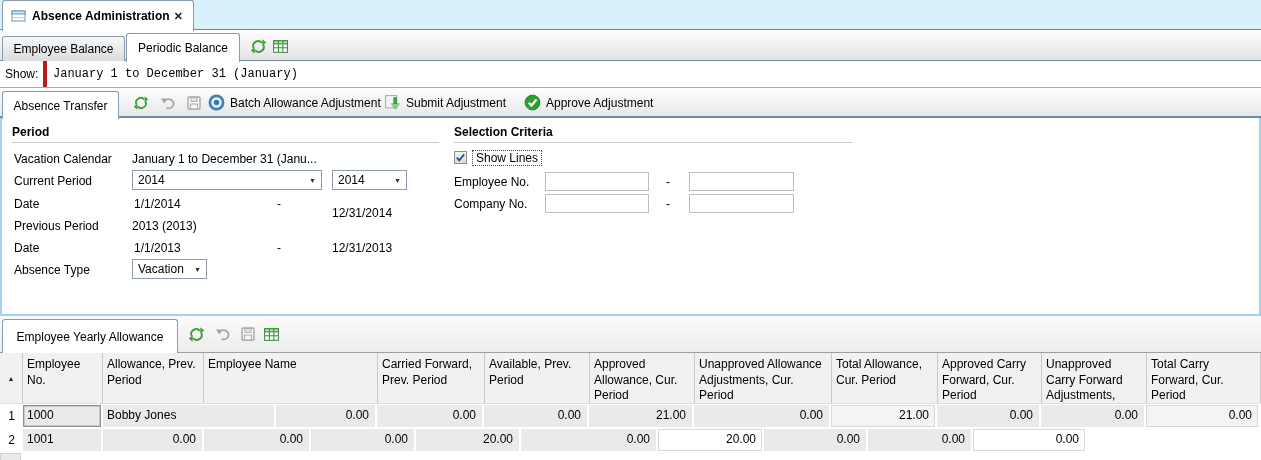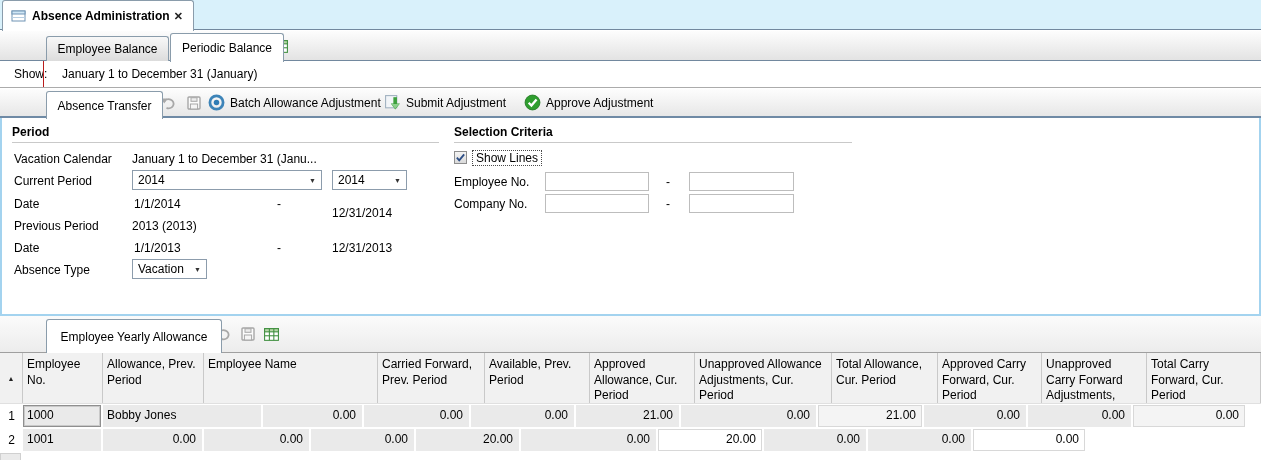--- a/index.html
+++ b/index.html
@@ -12,33 +12,33 @@
   .doc-tab{position:absolute;left:2px;top:0;width:192px;height:31px;background:#fff;
            border:1px solid #8a9cab;border-bottom:none;border-radius:3px 3px 0 0;
            box-sizing:border-box;display:flex;align-items:center;padding:0 8px;z-index:2;}
   .doc-tab .lbl{font-weight:bold;margin-left:6px;white-space:nowrap;}
   .doc-close{margin-left:auto;font-size:11px;font-weight:bold;color:#222;cursor:default;padding:0 2px;}
 
   
   .view-row{position:absolute;left:0;top:31px;width:100%;height:30px;
             background:linear-gradient(#fdfdfd,#e3e3e3);border-bottom:1px solid #72889e;box-sizing:border-box;}
   .tab{position:absolute;box-sizing:border-box;border:1px solid #8a9cab;border-bottom:none;
-       border-radius:3px 3px 0 0;display:flex;align-items:center;justify-content:center;white-space:nowrap;margin-left:44px;}
+       border-radius:3px 3px 0 0;display:flex;align-items:center;justify-content:center;white-space:nowrap;}
   .tab.inactive{background:linear-gradient(#f8f8f8,#dcdcdc);}
   .tab.active{background:#fff;z-index:3;}
   .t-empbal{left:2px;top:5px;width:123px;height:25px;}
   .t-perbal{left:126px;top:2px;width:114px;height:29px;}
   .view-row .ic{position:absolute;top:7px;}
 
   
   .show-row{position:absolute;left:0;top:61px;width:100%;height:27px;background:#fff;
             border-bottom:1px solid #ababab;box-sizing:border-box;}
-  .show-lbl{position:absolute;left:14px;top:0;line-height:26px;}
-  .show-val{position:absolute;left:43px;right:0;top:0;bottom:0;border-left:1px solid #b91c1c;
-            display:flex;align-items:center;padding-left:18px;}
+  .show-lbl{position:absolute;left:5px;top:0;line-height:26px;}
+  .show-val{position:absolute;left:43px;right:0;top:0;bottom:0;border-left:4px solid #b91c1c;
+            display:flex;align-items:center;padding-left:6px;font-family:Liberation Mono, monospace;}
 
   
   .tool-row{position:absolute;left:0;top:89px;width:100%;height:29px;
             background:linear-gradient(#fdfdfd,#e7e7e7);border-bottom:2px solid #6f8aa5;box-sizing:border-box;}
   .t-transfer{left:2px;top:2px;width:117px;height:28px;}
   .tool-row .grp{position:absolute;top:0;height:27px;display:flex;align-items:center;gap:5px;white-space:nowrap;}
 
   
   .panel{position:absolute;left:0;top:118px;width:100%;height:198px;background:#fff;box-sizing:border-box;
          border-left:2px solid #a3d3ef;border-right:2px solid #a3d3ef;border-bottom:2px solid #a3d3ef;}
@@ -301,21 +301,21 @@
         <div class="hcell" style="width: 137px;">Unapproved Allowance Adjustments, Cur. Period</div>
         <div class="hcell" style="width: 106px;">Total Allowance, Cur. Period</div>
         <div class="hcell" style="width: 104px;">Approved Carry Forward, Cur. Period</div>
         <div class="hcell" style="width: 105px;">Unapproved Carry Forward Adjustments, Cu...</div>
         <div class="hcell" style="width: 114px;">Total Carry Forward, Cur. Period</div>
       </div>
     <div class="gbody">
         <div class="grow sel">
           <div class="rnum">1</div>
           <div class="cell cursor" style="width: 80px;">1000</div>
-          <div class="cell" style="width: 160px;">Bobby Jones</div>
+          <div class="cell" style="width: 173px;">Bobby Jones</div>
           <div class="cell num" style="width: 101px;">0.00</div>
           <div class="cell num" style="width: 107px;">0.00</div>
           <div class="cell num" style="width: 105px;">0.00</div>
           <div class="cell num" style="width: 105px;">21.00</div>
           <div class="cell num" style="width: 137px;">0.00</div>
           <div class="cell num edit" style="width: 106px;">21.00</div>
           <div class="cell num" style="width: 104px;">0.00</div>
           <div class="cell num" style="width: 105px;">0.00</div>
           <div class="cell num edit" style="width: 114px;">0.00</div>
         </div>

